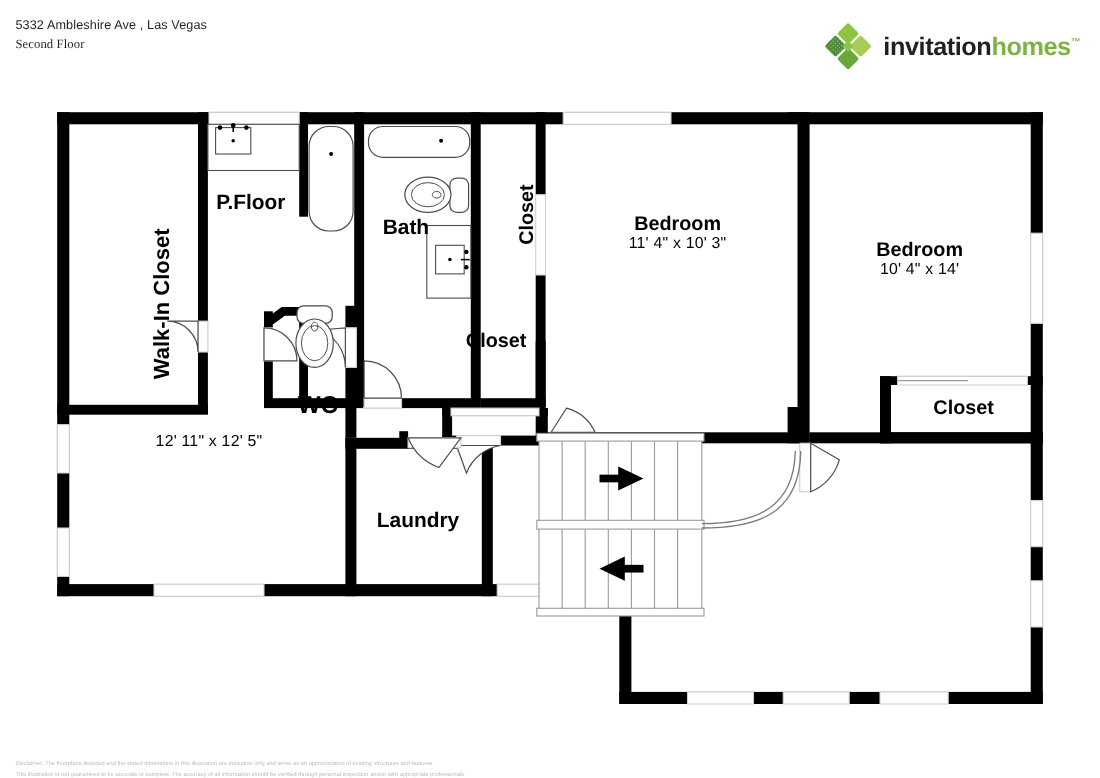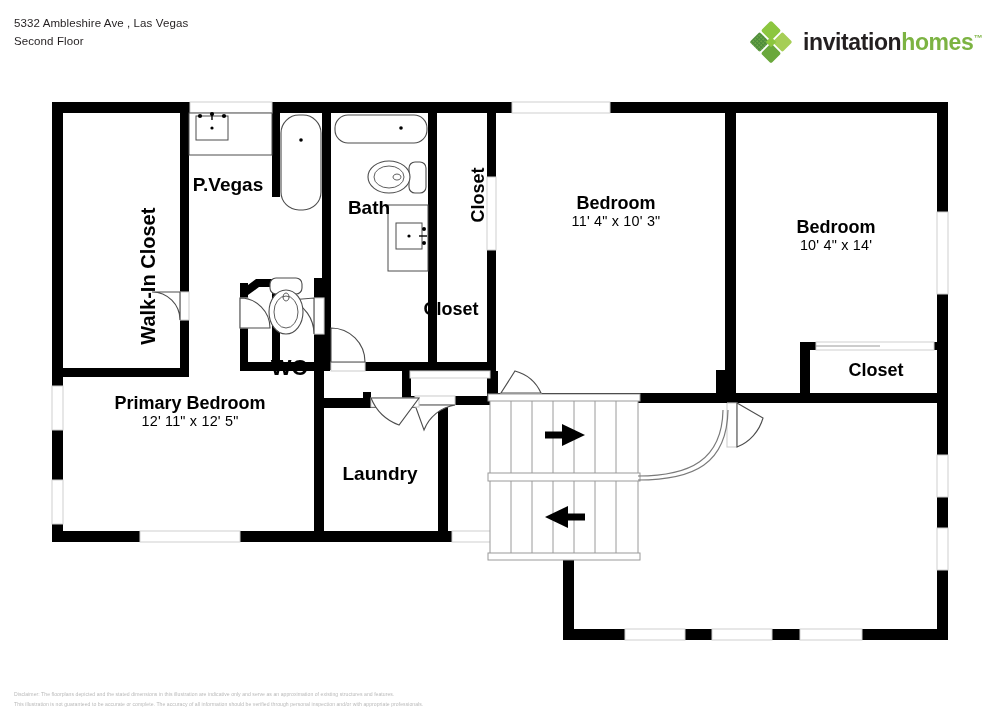--- a/index.html
+++ b/index.html
@@ -27,20 +27,21 @@
     white-space: nowrap;
   }
   #header-floor {
     position: absolute;
     left: 14px; top: 33px;
     font-size: 11.5px;
     color: #231f20;
     line-height: 16px;
     letter-spacing: 0.1px;
     white-space: nowrap;
+    font-family: Liberation Serif, serif;
   }
   
   #logo {
     position: absolute;
     right: 18px; top: 18px;
     height: 48px;
     display: flex;
     align-items: center;
     gap: 9px;
   }
@@ -365,21 +366,21 @@
         <rect x="716" y="22" width="11" height="8"></rect>
       </g>
 
     </svg>
 
     <div class="room-label vert" style="left:58px; top:185px; width:180px; font-size:20px;">
       <span>Walk-In Closet</span>
     </div>
 
     <div class="room-label" style="left:182px; top:94px; width:92px; font-size:19px;">
-      <span>P.Vegas</span>
+      <span>P.Floor</span>
     </div>
 
     <div class="room-label" style="left:248px; top:252px; width:82px; font-size:22px;margin-top:24px;">
       <span>WC</span>
     </div>
 
     <div class="room-label" style="left:334px; top:117px; width:70px; font-size:19px;">
       <span>Bath</span>
     </div>
 
@@ -399,21 +400,20 @@
     <div class="room-label" style="left:736px; top:137px; width:200px; font-size:18px;">
       <span>Bedroom</span>
       <span class="dim">10' 4" x 14'</span>
     </div>
 
     <div class="room-label" style="left:806px; top:280px; width:140px; font-size:18px;">
       <span>Closet</span>
     </div>
 
     <div class="room-label" style="left:62px; top:313px; width:256px; font-size:18px;">
-      <span>Primary Bedroom</span>
       <span class="dim">12' 11" x 12' 5"</span>
     </div>
 
     <div class="room-label" style="left:324px; top:383px; width:112px; font-size:19px;">
       <span>Laundry</span>
     </div>
   </div>
 
   <div id="disclaimer">
     <div>Disclaimer: The floorplans depicted and the stated dimensions in this illustration are indicative only and serve as an approximation of existing structures and features.</div>

